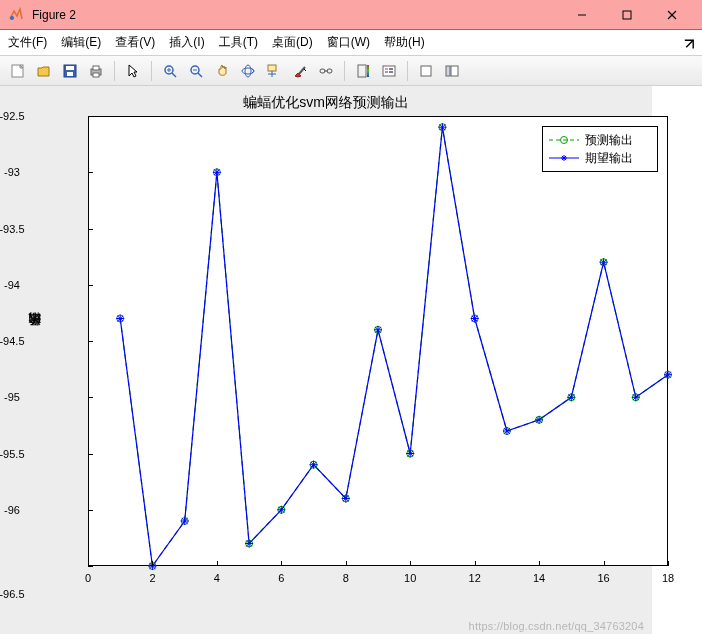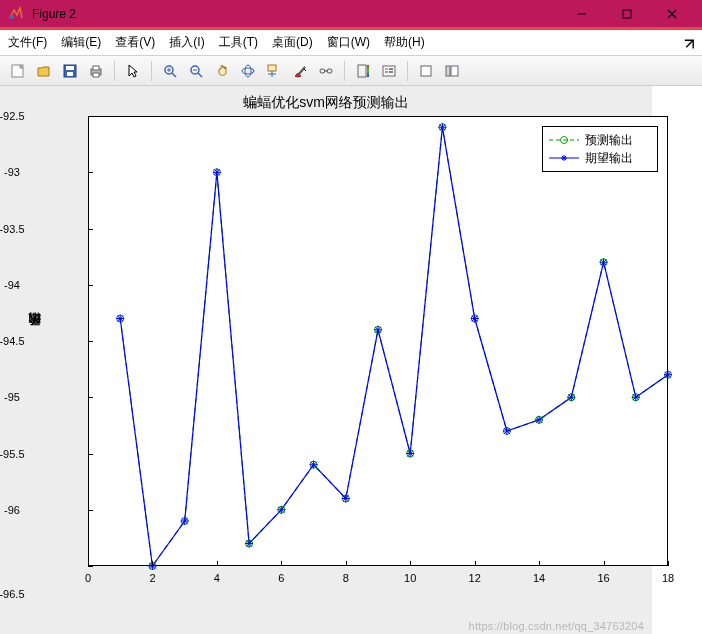--- a/index.html
+++ b/index.html
@@ -8,22 +8,22 @@
     font-family: "Microsoft YaHei", "SimSun", Arial, sans-serif;
     font-size: 12px;
     background: #fff;
     width: 702px;
     height: 634px;
     overflow: hidden;
     position: relative;
   }
   .titlebar {
     height: 30px;
-    background: #be185d;
-    border-bottom: 3px solid #ef4444;
+    background: #fca5a5;
+    border-bottom: 1px solid #ef4444;
     display: flex;
     align-items: center;
     padding: 0 8px;
   }
   .titlebar .logo {
     width: 16px; height: 16px;
     margin-right: 8px;
     display: inline-flex;
   }
   .titlebar .title { flex: 1; font-size: 12px; }

